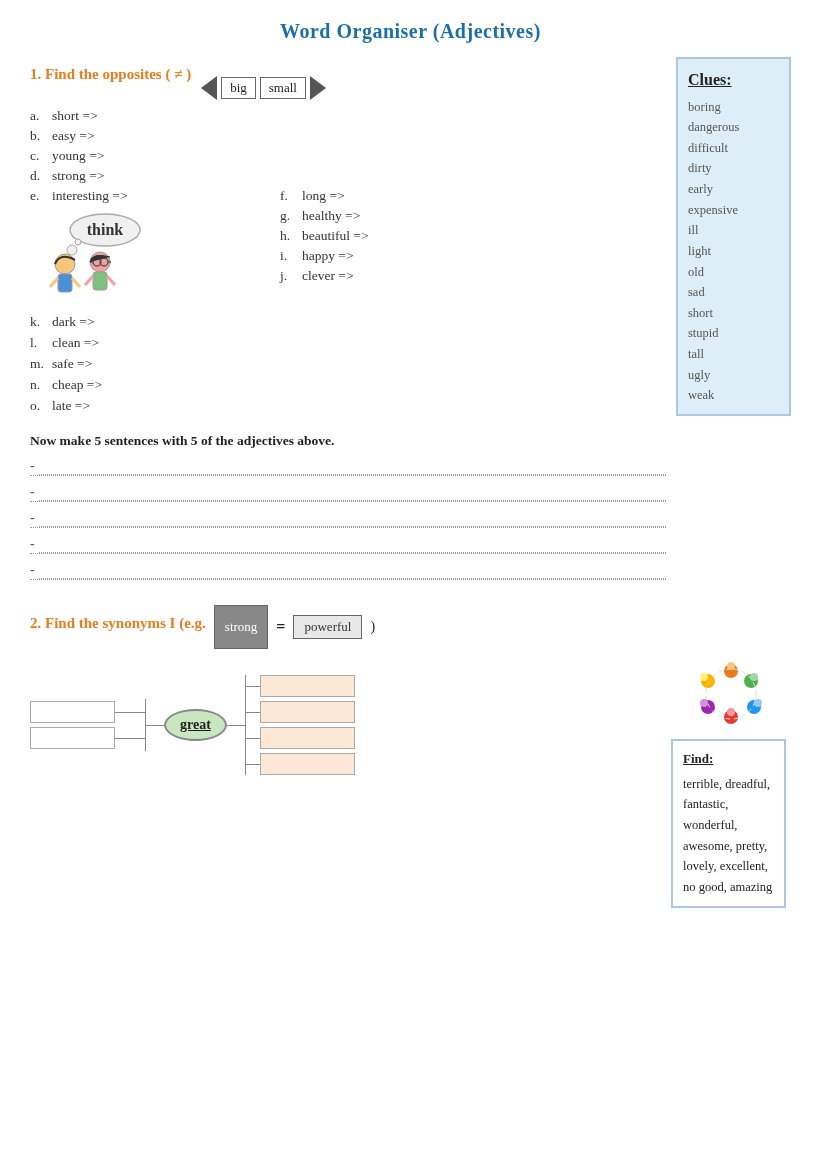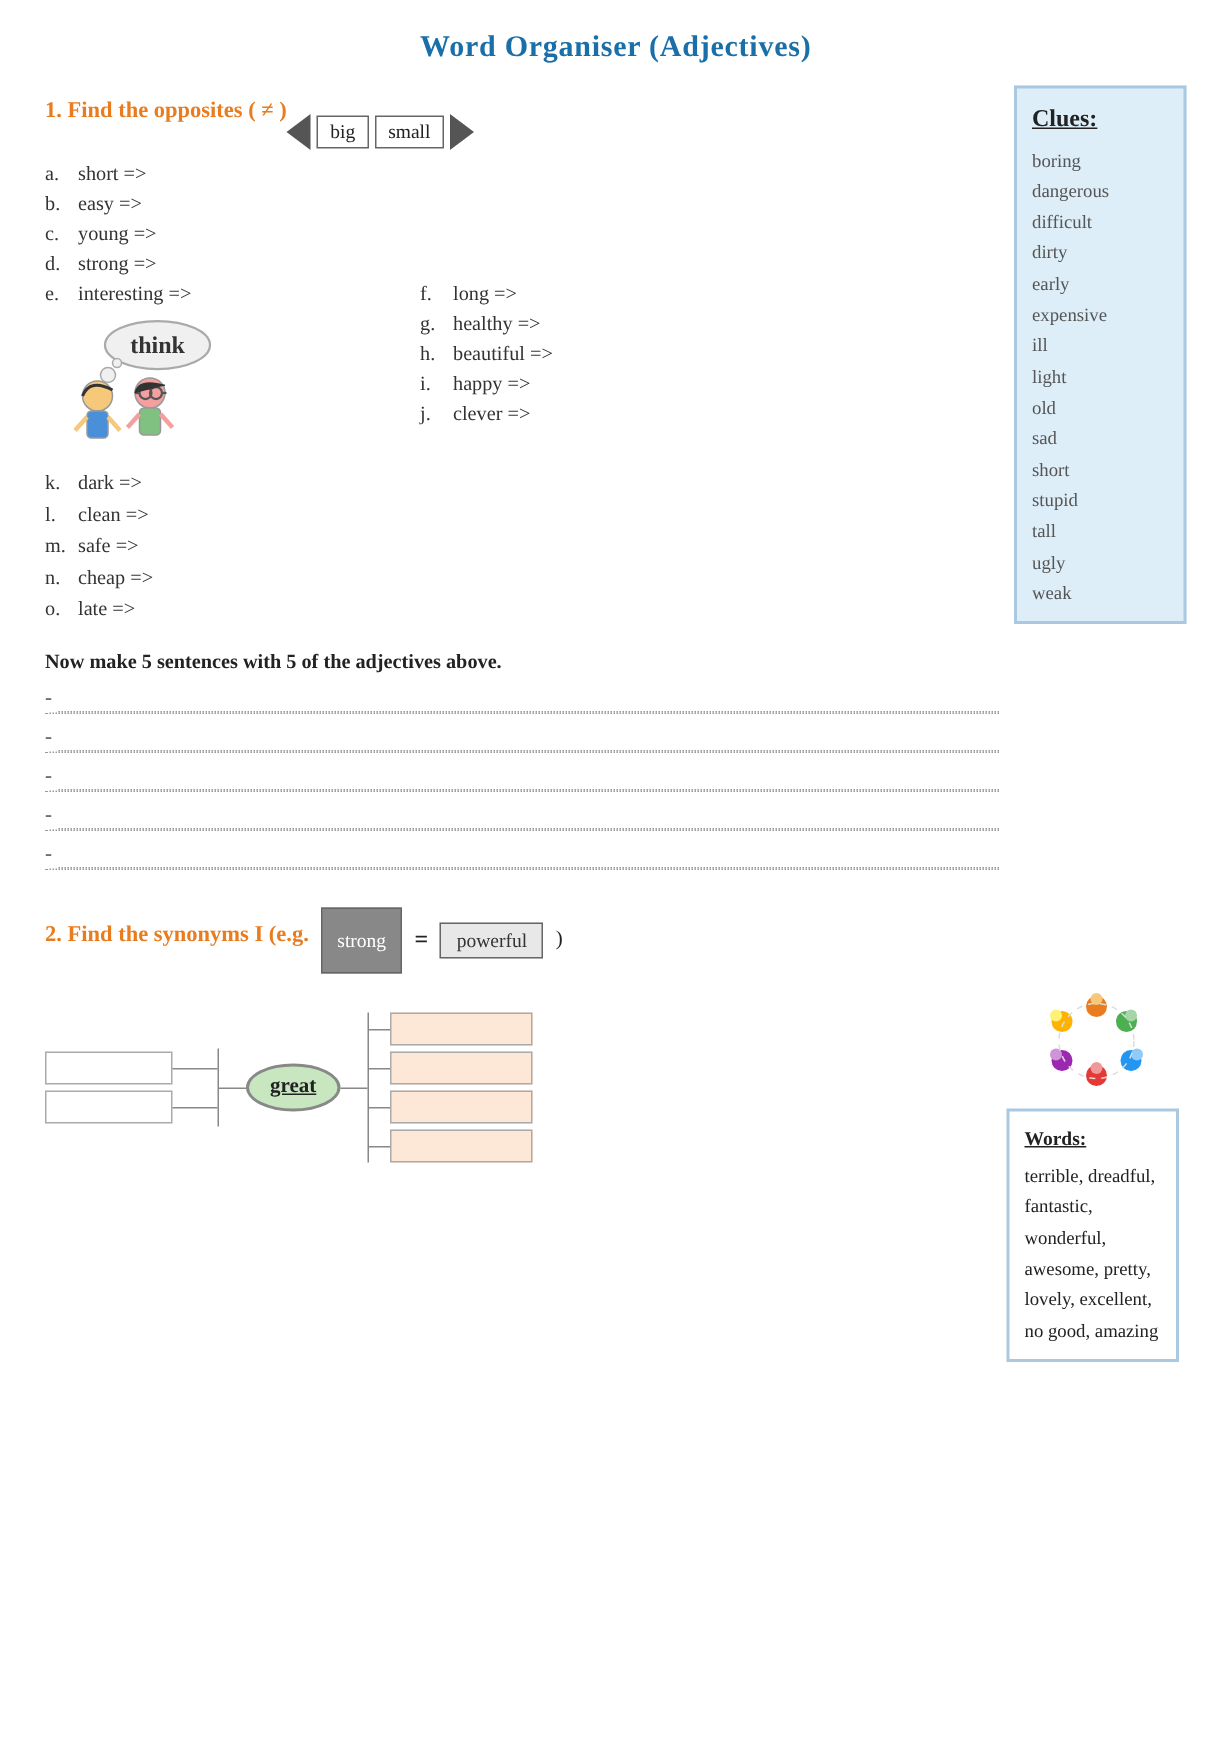--- a/index.html
+++ b/index.html
@@ -51,20 +51,21 @@
     }
     .clues-list {
       list-style: none;
       color: #555;
       font-size: 12.5px;
       line-height: 1.65;
     }
     .opposites-header-row {
       display: flex;
       align-items: center;
+      gap: 10px;
       margin-bottom: 6px;
     }
     .arrow-example {
       display: flex;
       align-items: center;
       gap: 4px;
       margin-top: 19px;
     }
     .arrow-left {
       width: 0; height: 0;
@@ -482,18 +483,18 @@
         <circle cx="22" cy="48" r="7" fill="#9c27b0"></circle>
         <circle cx="18" cy="44" r="4" fill="#ce93d8"></circle>
 
         <circle cx="22" cy="22" r="7" fill="#ffb300"></circle>
         <circle cx="18" cy="18" r="4" fill="#fff176"></circle>
 
         <circle cx="45" cy="35" r="25" fill="none" stroke="#ddd" stroke-width="1" stroke-dasharray="4"></circle>
       </svg>
 
       <div class="words-box">
-        <div class="words-title">Words:</div>
+        <div class="words-title">Find:</div>
         <div style="font-size:12.5px; line-height:1.65;">terrible, dreadful, fantastic, wonderful, awesome, pretty, lovely, excellent, no good, amazing</div>
       </div>
     </div>
   </div>
 </div>
 
 </body></html>

